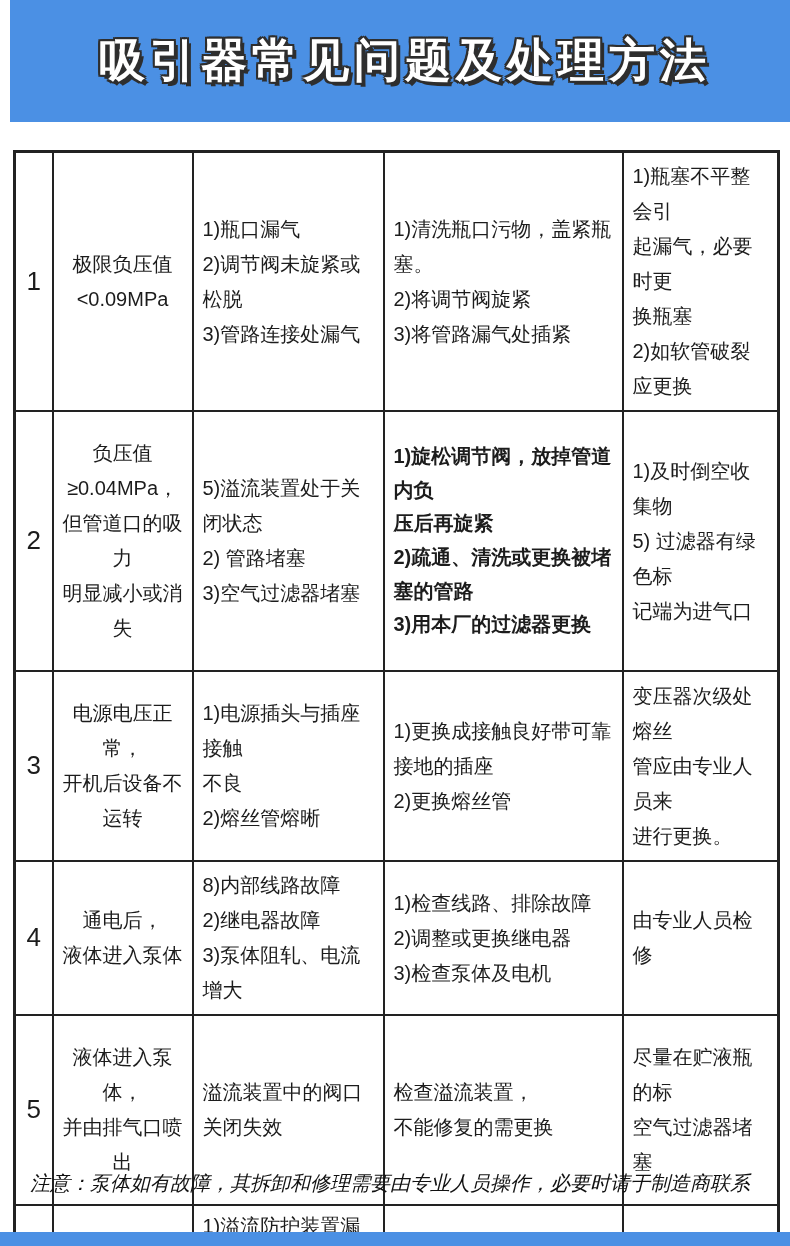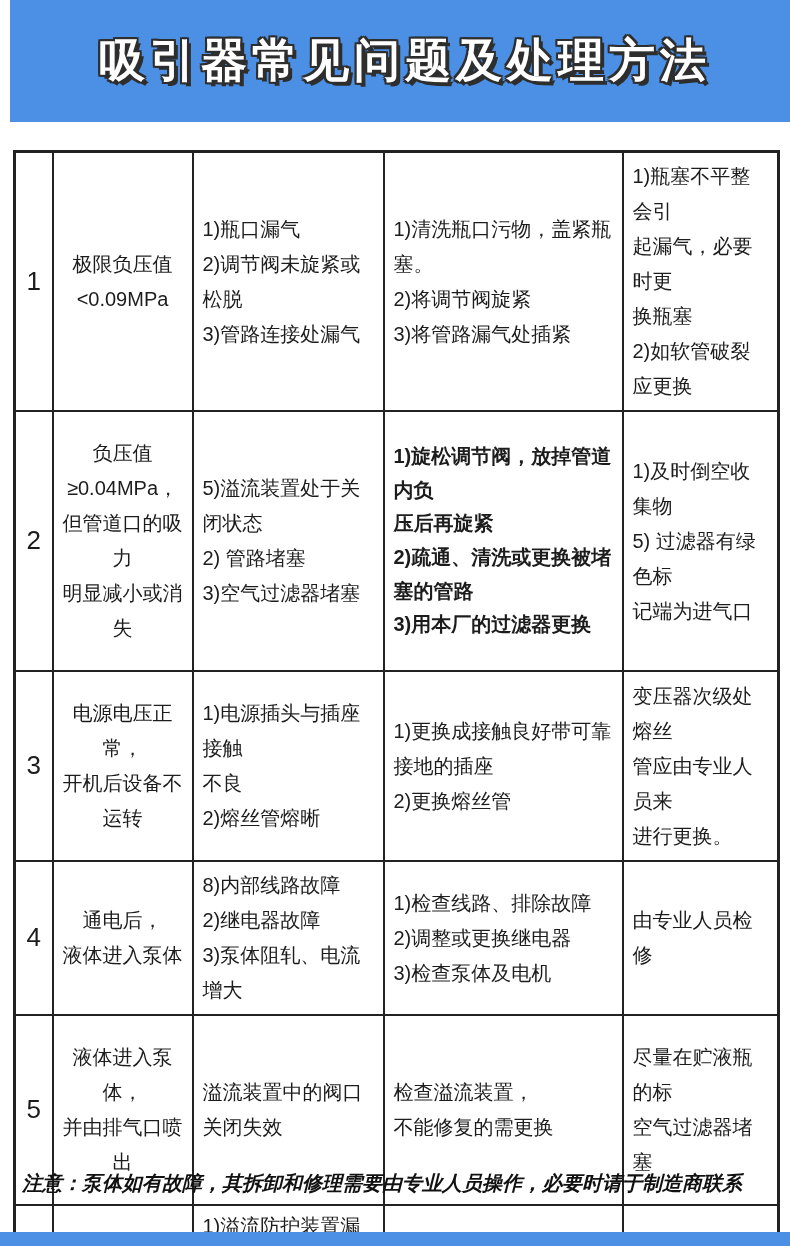--- a/index.html
+++ b/index.html
@@ -54,22 +54,22 @@
   td.no{text-align:center;font-size:26px;}
   td.sym{text-align:center;padding:24px 3px;}
   td.left{text-align:left;}
   td.center{text-align:left;}
   tr.r1{height:153px;} tr.r2{height:133px;} tr.r3{height:137px;}
   tr.r4{height:135px;} tr.r5{height:95px;}  tr.r6{height:275px;}
   td.tight{line-height:1.46;}
   td.mid{line-height:1.68;font-weight:bold;}
   
   .notice{
-    position:absolute;top:1170px;left:22px;width:740px;
-    font-size:20px;font-weight:bold;font-style:italic;
+    position:absolute;top:1170px;left:30px;width:740px;
+    font-size:20px;font-weight:normal;font-style:italic;
     color:#111;white-space:nowrap;
   }
   .bottom-bar{
     position:absolute;left:0;bottom:0;
     width:790px;height:14px;background:#4b90e4;
   }
 </style>
 </head>
 <body>
 

